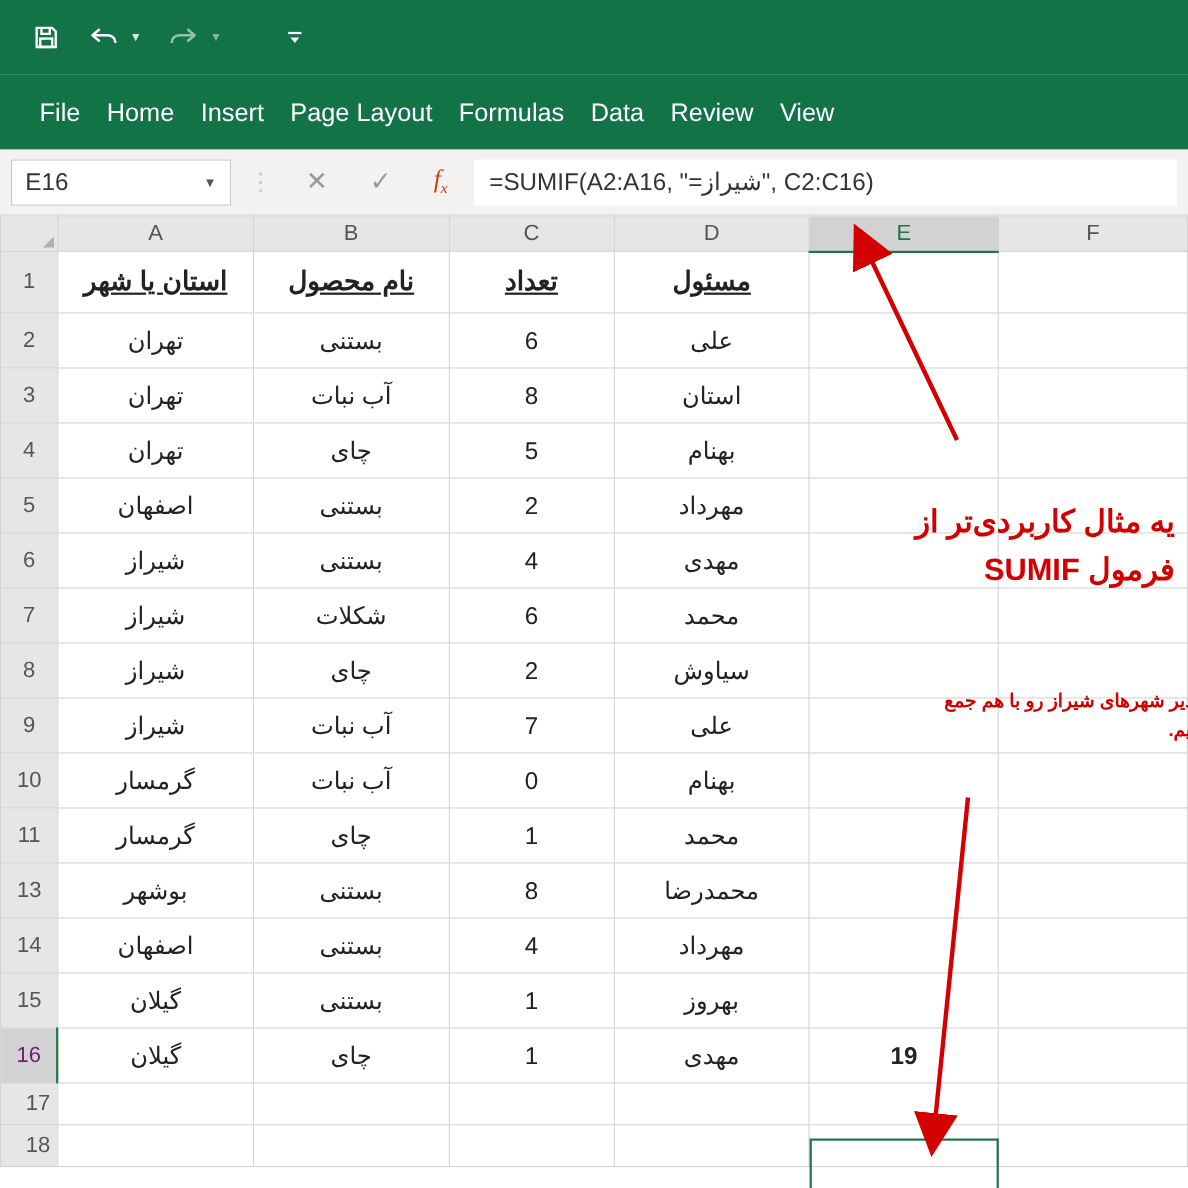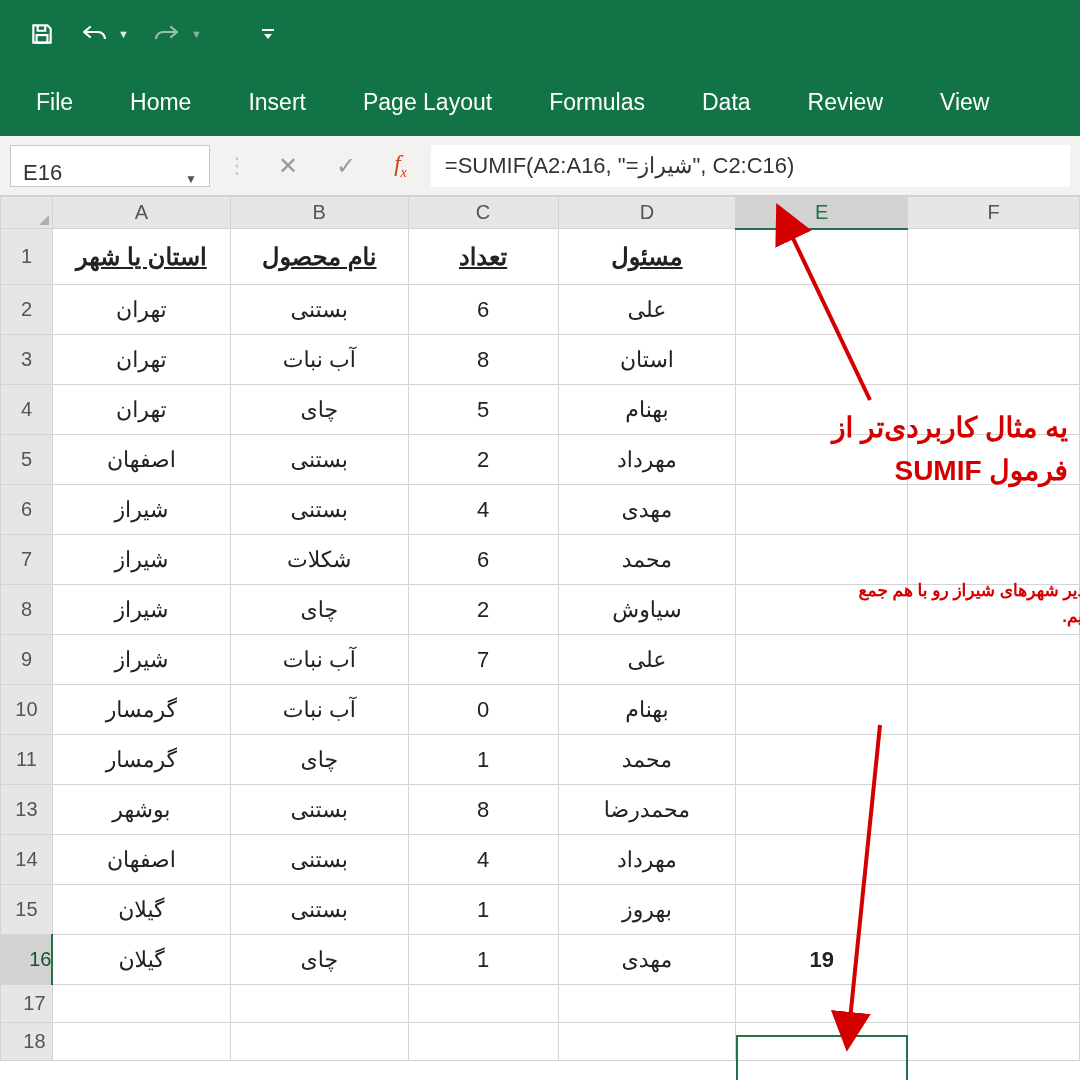--- a/index.html
+++ b/index.html
@@ -33,21 +33,21 @@
   .titlebar .undo, .titlebar .redo { font-size: 20px; }
   .titlebar .sep { width: 4px; }
   .titlebar .caret-down { font-size: 11px; color: #d8ece2; margin-left: -14px; }
 
   
   .ribbon {
     background: #127347;
     height: 68px;
     display: flex;
     align-items: flex-end;
-    gap: 57px;
+    gap: 24px;
     padding: 0 36px 20px 36px;
     color: #ffffff;
     font-size: 23px;
     font-weight: 400;
   }
   .ribbon .tab { cursor: pointer; }
 
   
   .fbar {
     background: #f3f2f1;
@@ -57,21 +57,21 @@
     align-items: center;
     padding: 10px 10px 10px 10px;
     gap: 10px;
   }
   .name-box {
     background: #ffffff;
     border: 1px solid #c8c8c8;
     width: 200px;
     height: 42px;
     display: flex;
-    align-items: flex-end;
+    align-items: center;
     justify-content: space-between;
     padding: 0 12px;
     font-size: 22px;
     color: #333;
   }
   .name-box .dd { color: #555; font-size: 12px; }
   .fb-sep {
     color: #c8c8c8;
     font-size: 22px;
     padding: 0 6px;
@@ -162,22 +162,21 @@
   
   .grid thead th.sel-col {
     background: #d2d2d2;
     border-bottom: 2px solid #217346;
     color: #217346;
   }
   
   .grid tbody th.sel-row {
     background: #d2d2d2;
     border-right: 2px solid #217346;
-    color: #14532d;
-    text-align: right;
+    color: #701a75;
   }
 
   
   .active-cell-border {
     position: absolute;
     border: 2px solid #217346;
     pointer-events: none;
   }
   .e16-val {
     color: #2f5fbf;
@@ -185,20 +184,21 @@
   }
 
   
   .annot {
     position: absolute;
     color: #d40000;
     font-weight: 700;
     direction: rtl;
     text-align: right;
     line-height: 1.55;
+    margin-top: 47px;
   }
   .annot1 { left: 768px; top: 406px; width: 300px; font-size: 28px; }
   .annot2 { left: 808px; top: 578px; width: 300px; font-size: 17px; }
 
   svg.arrow { position: absolute; overflow: visible; }
 
   
   .save-svg { width:26px; height:26px; }
 </style>
 </head>

